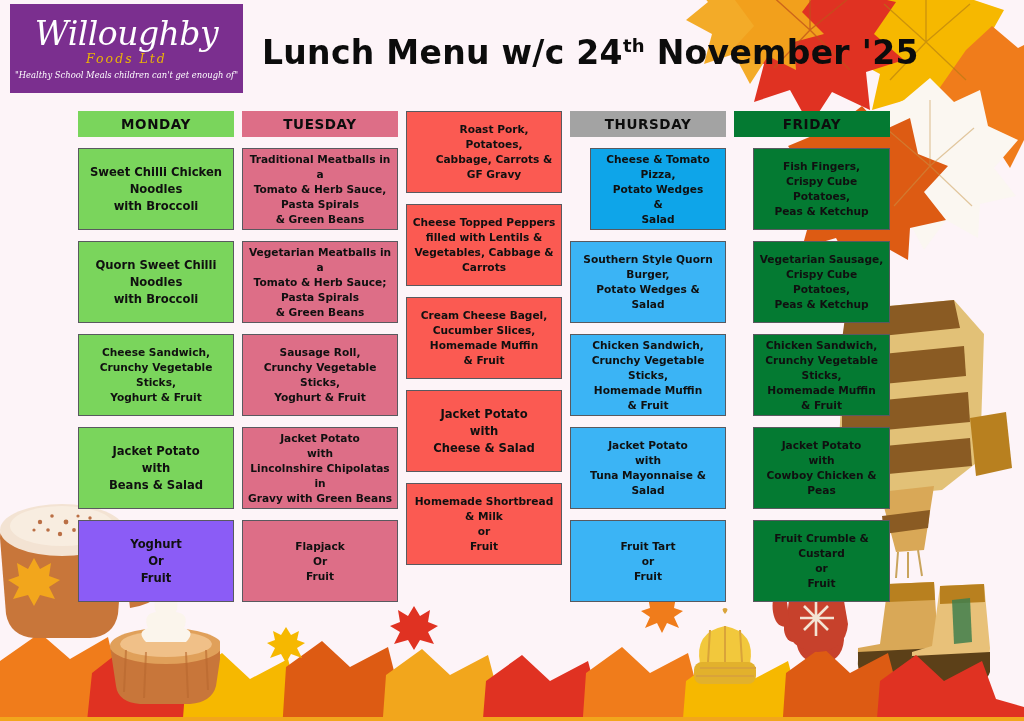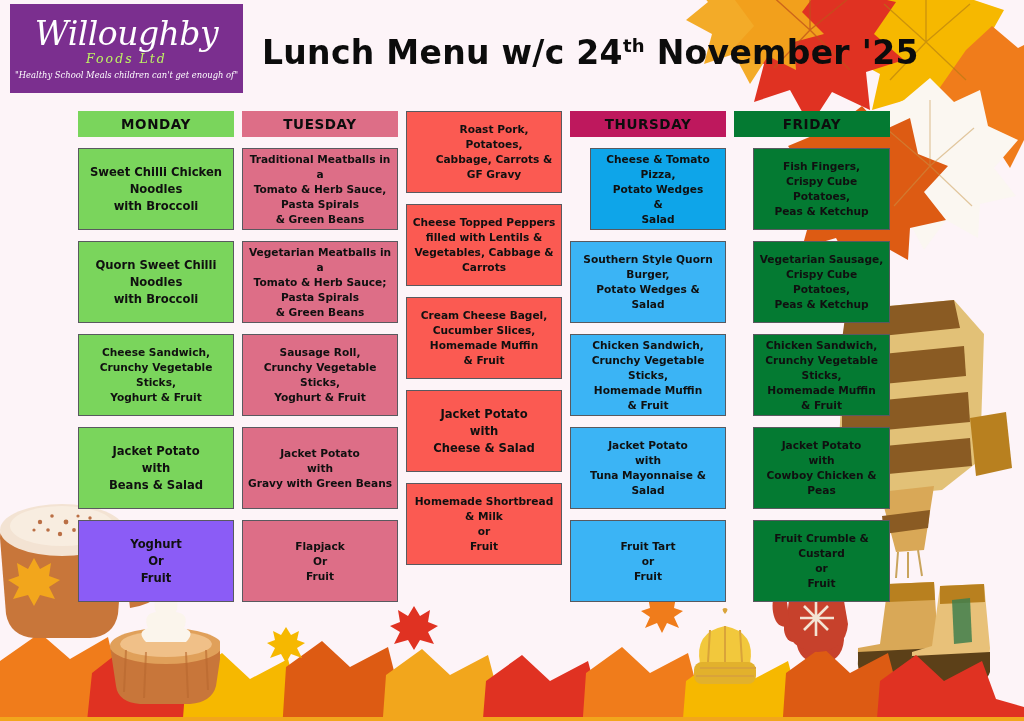--- a/index.html
+++ b/index.html
@@ -60,21 +60,21 @@
     color: #ffffff;
     font-family: "DejaVu Serif", serif;
     font-style: italic;
     font-size: 33px;
     line-height: 1;
     letter-spacing: -0.5px;
     margin: 0 0 1px 0;
     white-space: nowrap;
   }
   #logo-sub {
-    color: #bef264;
+    color: #eab308;
     font-family: "DejaVu Serif", serif;
     font-style: italic;
     font-size: 12.5px;
     letter-spacing: 2px;
     margin: 0 0 4px 0;
     white-space: nowrap;
   }
   #logo-tagline {
     color: #ffffff;
     font-family: "DejaVu Serif", serif;
@@ -357,20 +357,21 @@
           <div class="line">&amp; Green Beans</div>
         </div>
         <div class="cell row-2 fs-md" style="background: rgb(221, 110, 135); border-color: rgb(89, 89, 95);">
           <div class="line">Sausage Roll,</div>
           <div class="line">Crunchy Vegetable Sticks,</div>
           <div class="line">Yoghurt &amp; Fruit</div>
         </div>
         <div class="cell row-3 fs-md" style="background: rgb(221, 110, 135); border-color: rgb(89, 89, 95);">
           <div class="line">Jacket Potato</div>
           <div class="line">with</div>
+          <div class="line">Lincolnshire Chipolatas in</div>
           <div class="line">Gravy with Green Beans</div>
         </div>
         <div class="cell row-4 fs-md" style="background: rgb(221, 110, 135); border-color: rgb(89, 89, 95);">
           <div class="line">Flapjack</div>
           <div class="line">Or</div>
           <div class="line">Fruit</div>
         </div>
       </div>
       <div class="day-col">
         <div class="cell row-0 fs-md" style="background: rgb(251, 90, 82); border-color: rgb(89, 89, 95); padding-left: 24px;">
@@ -397,21 +398,21 @@
           <div class="line">Cheese &amp; Salad</div>
         </div>
         <div class="cell row-4 fs-md" style="background: rgb(251, 90, 82); border-color: rgb(89, 89, 95);">
           <div class="line">Homemade Shortbread</div>
           <div class="line">&amp; Milk</div>
           <div class="line">or</div>
           <div class="line">Fruit</div>
         </div>
       </div>
       <div class="day-col">
-        <div class="day-header" style="background: #be185d; text-align: right;">THURSDAY</div>
+        <div class="day-header" style="background: #a3a3a3; text-align: right;">THURSDAY</div>
         <div class="cell row-0 fs-md" style="background: #0ea5e9; border-color: rgb(89, 89, 95); margin-left: 20px;">
           <div class="line">Cheese &amp; Tomato Pizza,</div>
           <div class="line">Potato Wedges</div>
           <div class="line">&amp;</div>
           <div class="line">Salad</div>
         </div>
         <div class="cell row-1 fs-md" style="background: rgb(59, 180, 245); border-color: rgb(89, 89, 95);">
           <div class="line">Southern Style Quorn</div>
           <div class="line">Burger,</div>
           <div class="line">Potato Wedges &amp;</div>

